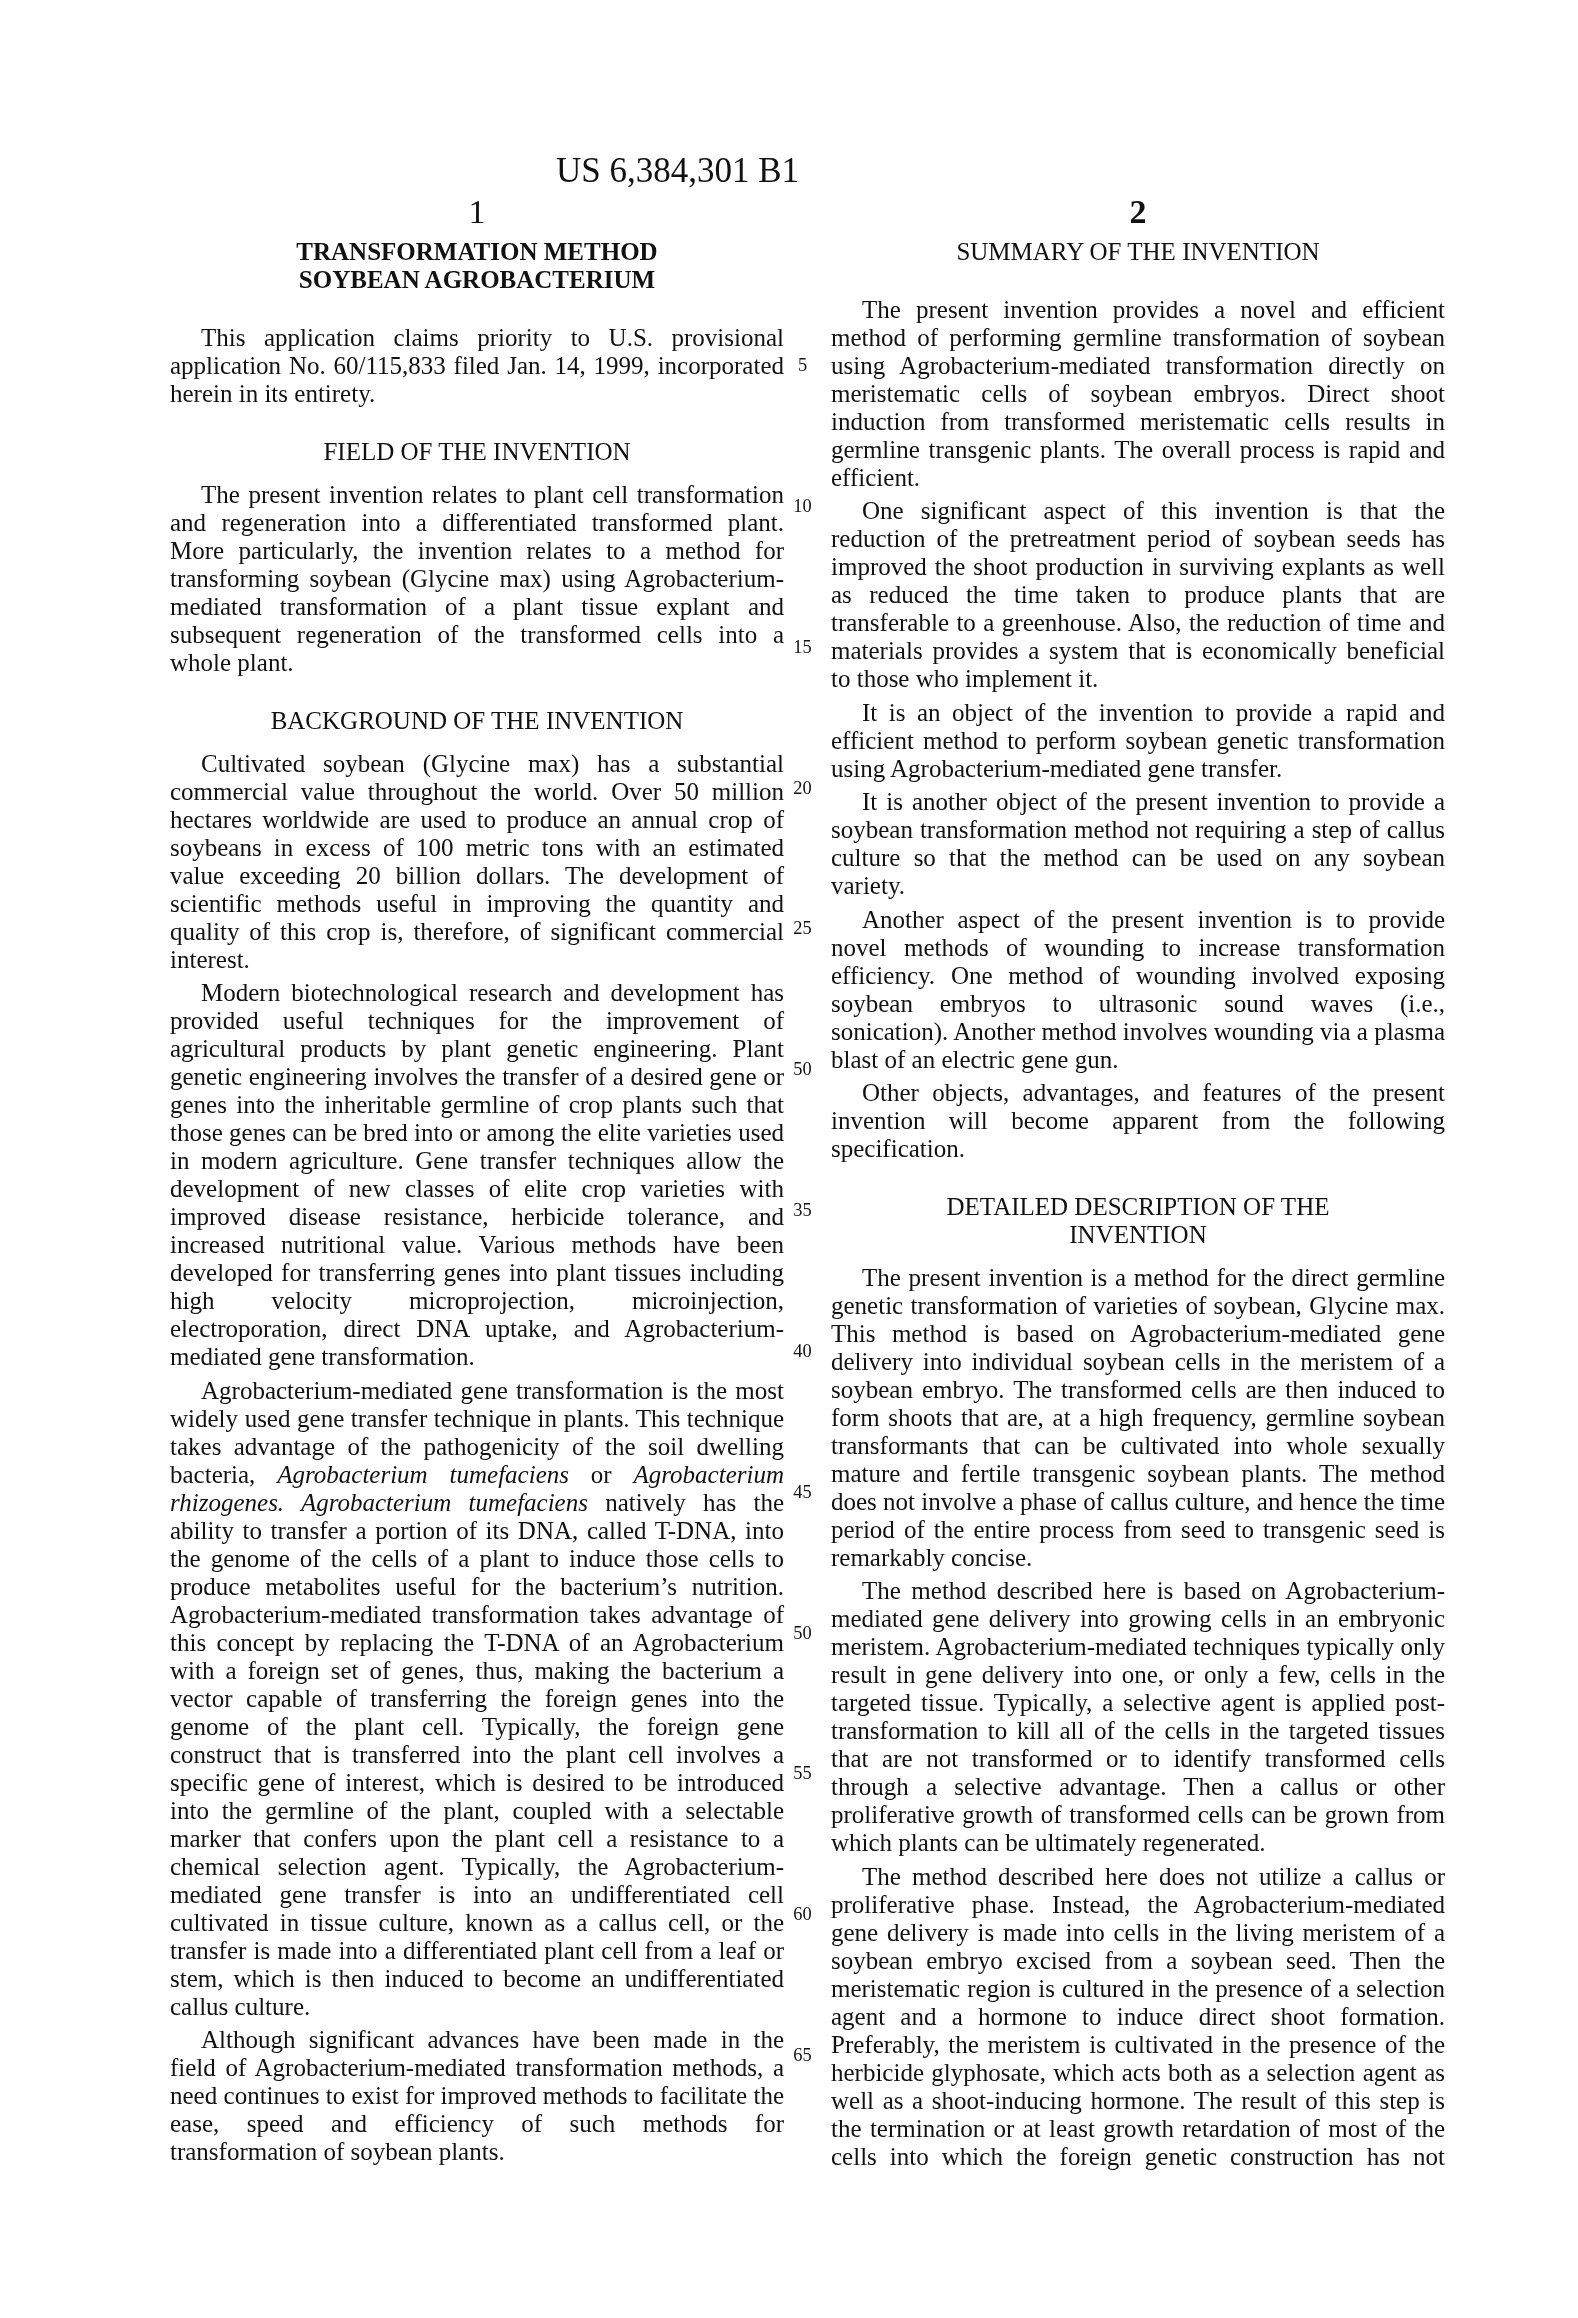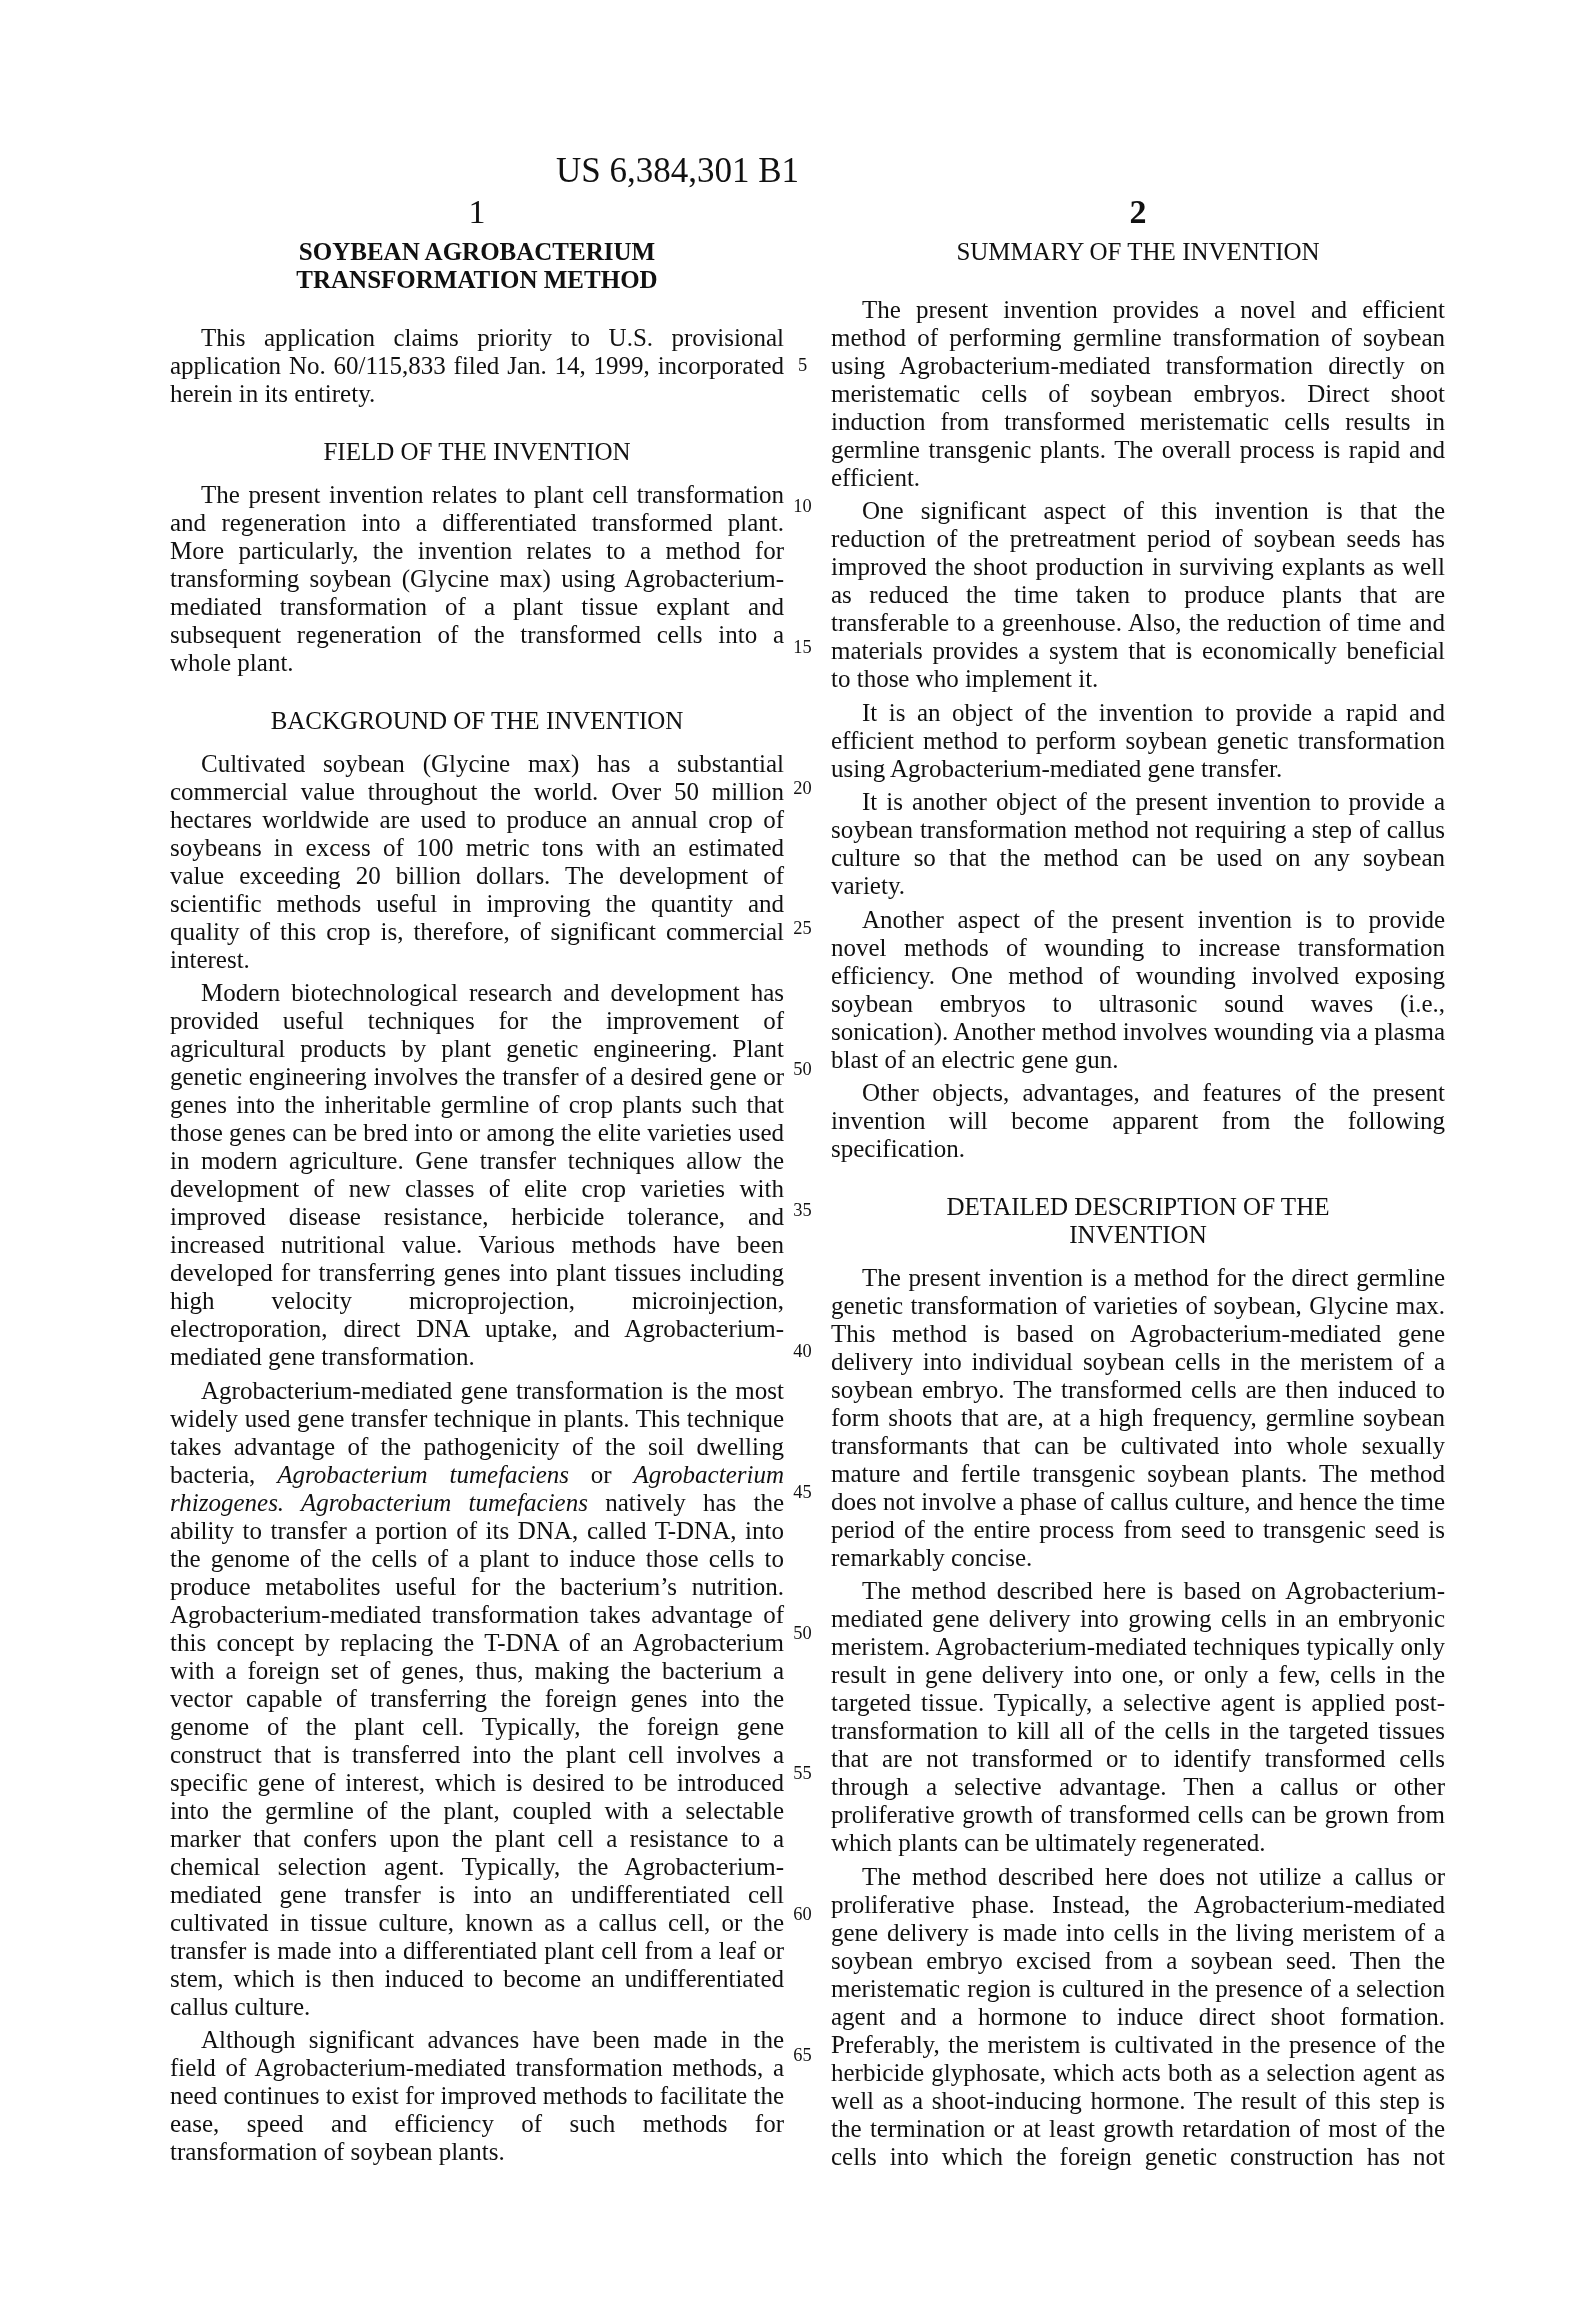--- a/index.html
+++ b/index.html
@@ -24,22 +24,22 @@
 </style>
 </head>
 <body>
 
 <div class="patno">US 6,384,301 B1</div>
 <div class="colnum left">1</div>
 <div class="colnum right">2</div>
 
 <div class="col left">
   <div class="title">
+    <div>TRANSFORMATION METHOD</div>
     <div>SOYBEAN AGROBACTERIUM</div>
-    <div>TRANSFORMATION METHOD</div>
   </div>
   <p class="para">This application claims priority to U.S. provisional application No. 60/115,833 filed Jan. 14, 1999, incorporated herein in its entirety.</p>
   <div class="gap-lg"></div>
   <h2 class="heading">FIELD OF THE INVENTION</h2>
   <div class="gap-md"></div>
   <p class="para">The present invention relates to plant cell transformation and regeneration into a differentiated transformed plant. More particularly, the invention relates to a method for transforming soybean (Glycine max) using Agrobacterium-mediated transformation of a plant tissue explant and subsequent regeneration of the transformed cells into a whole plant.</p>
   <div class="gap-lg"></div>
   <h2 class="heading">BACKGROUND OF THE INVENTION</h2>
   <div class="gap-md"></div>
   <p class="para">Cultivated soybean (Glycine max) has a substantial commercial value throughout the world. Over 50 million hectares worldwide are used to produce an annual crop of soybeans in excess of 100 metric tons with an estimated value exceeding 20 billion dollars. The development of scientific methods useful in improving the quantity and quality of this crop is, therefore, of significant commercial interest.</p>

